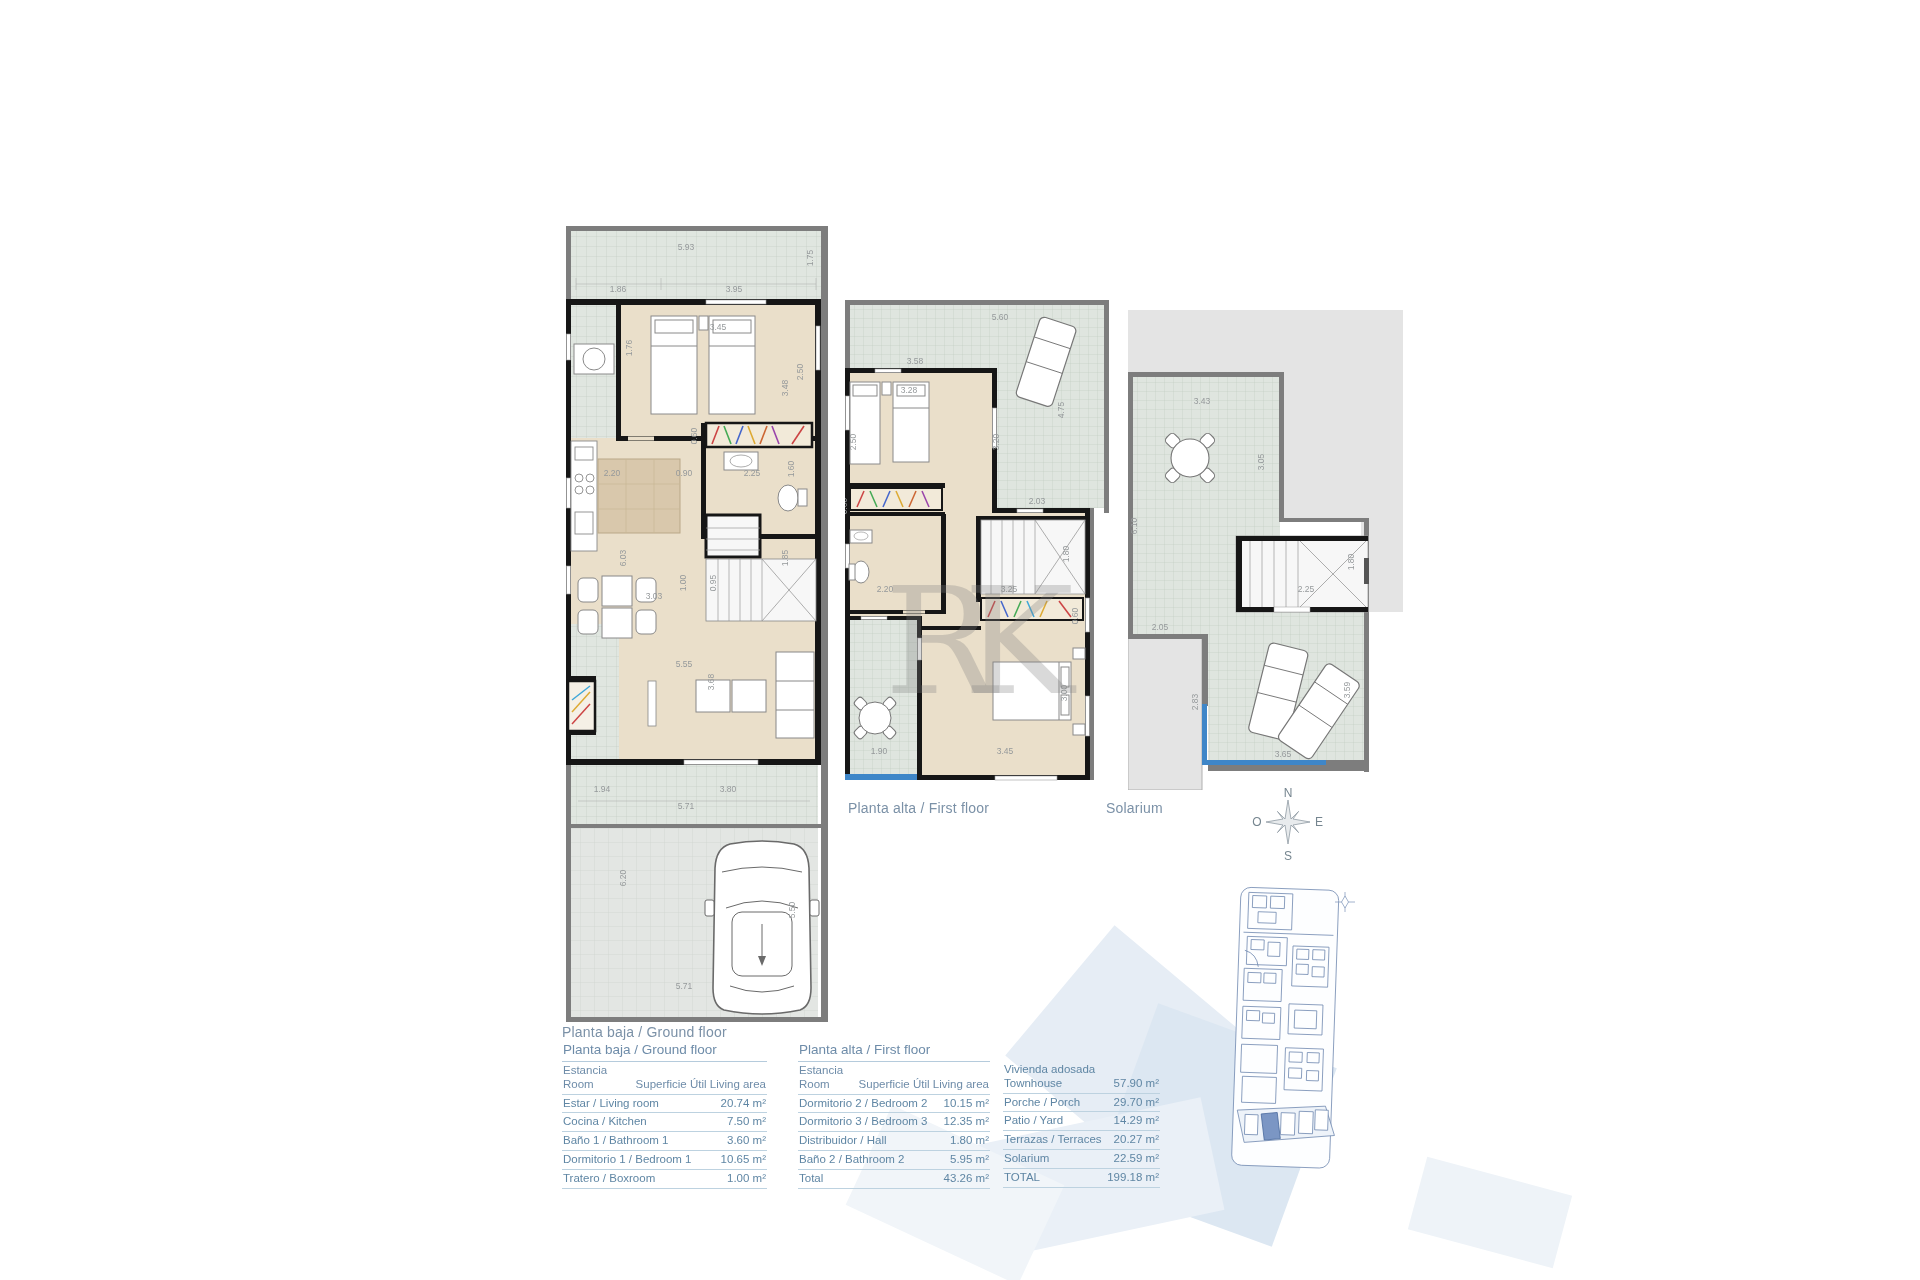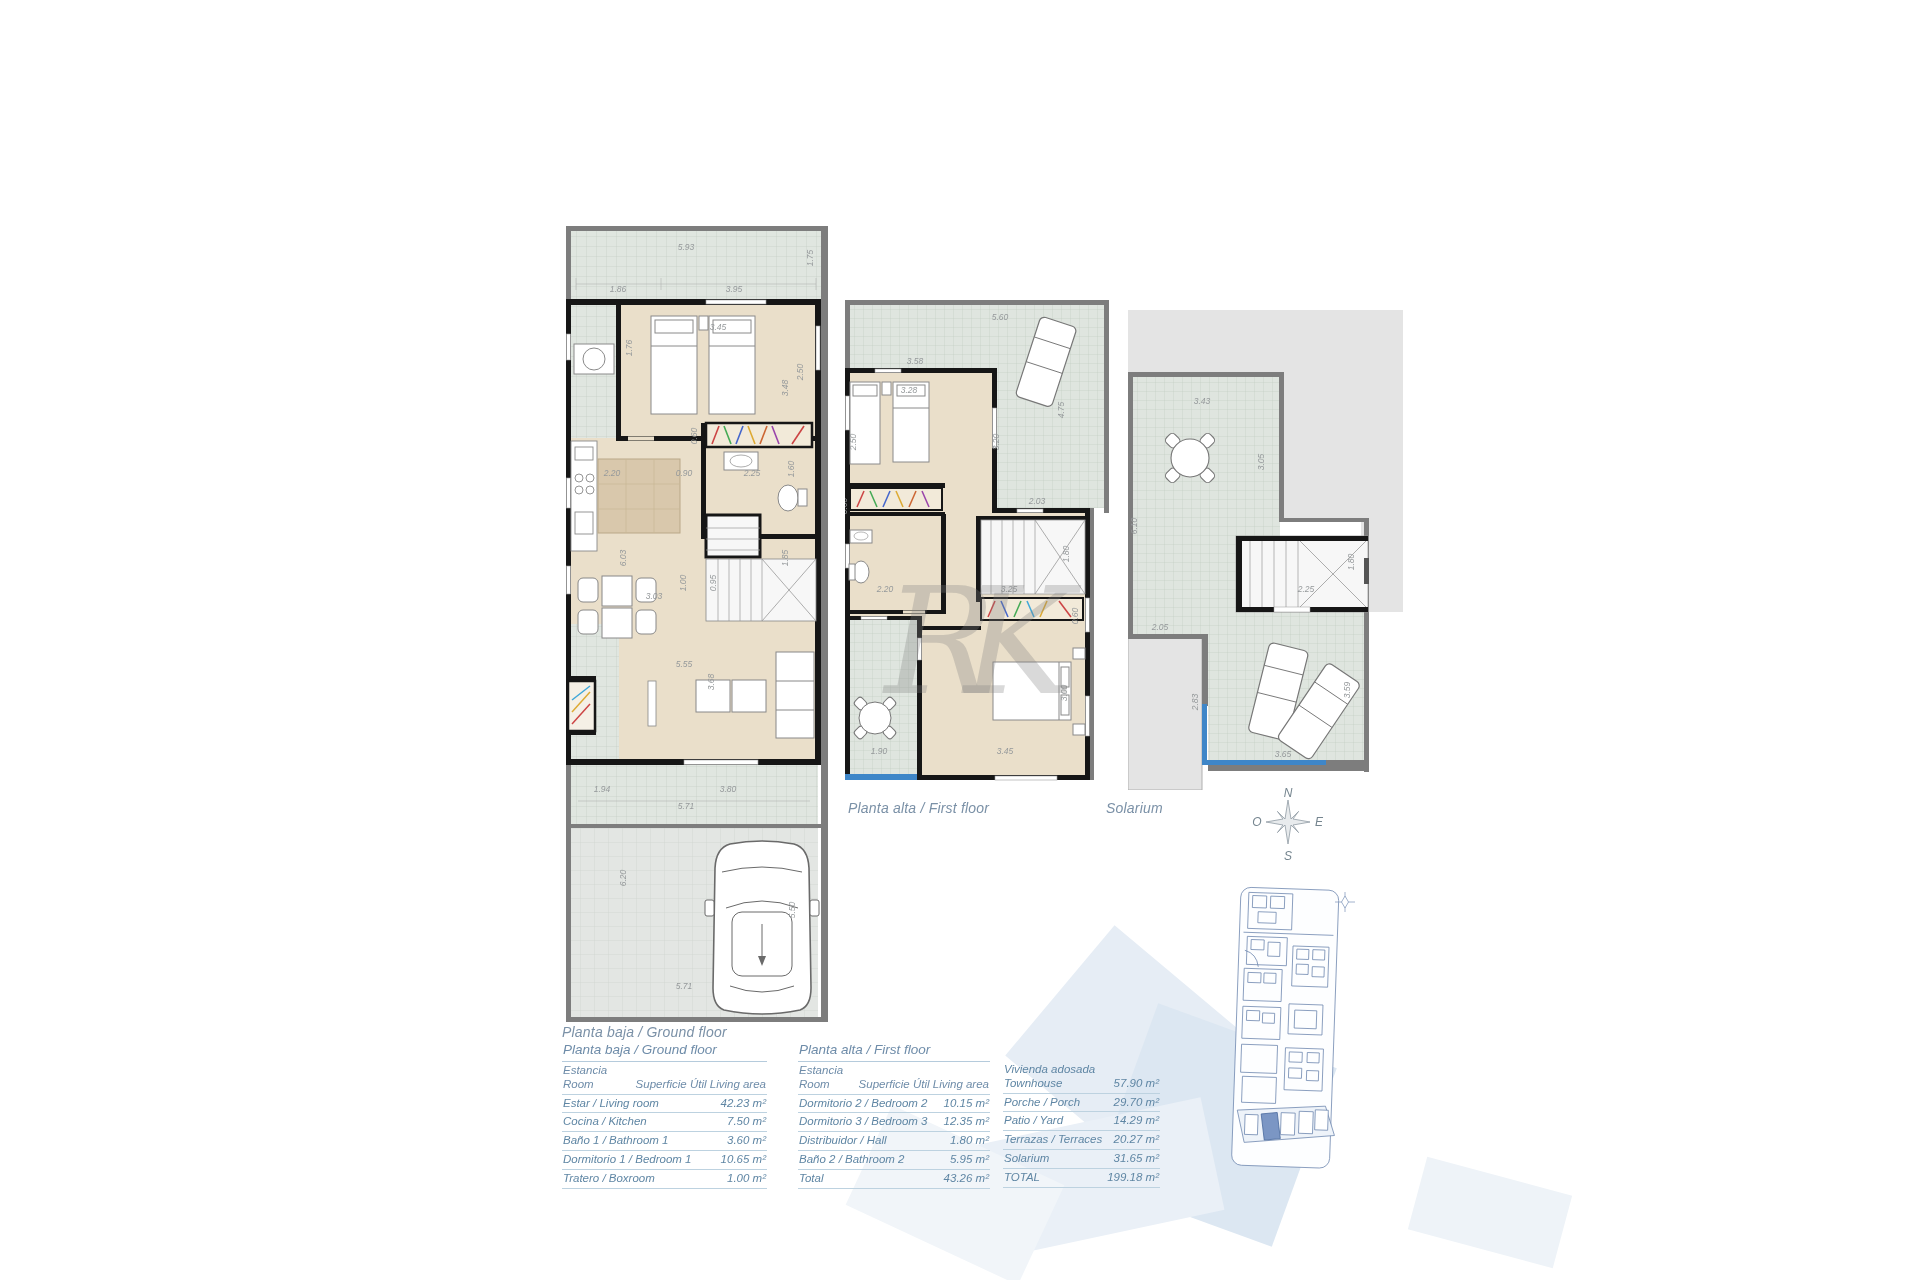--- a/index.html
+++ b/index.html
@@ -1,17 +1,17 @@
 <!DOCTYPE html>
 <html><head>
 <meta charset="utf-8">
 <style>
   html,body{margin:0;padding:0;background:#fff;}
   .page{position:relative;width:1920px;height:1280px;background:#ffffff;overflow:hidden;
-        font-family:"Liberation Sans",sans-serif;font-style:italic;}
+        font-family:"Liberation Sans",sans-serif;}
   .plan{position:absolute;z-index:1;}
   .caption{position:absolute;z-index:2;font-size:14px;font-weight:500;color:#7b91a7;letter-spacing:.2px;}
   .dim{font-size:8.5px;fill:#95999b;text-anchor:middle;font-family:"Liberation Sans",sans-serif;}
   .compass-letter{font-size:12px;fill:#75858f;text-anchor:middle;font-family:"Liberation Sans",sans-serif;}
   
   .table{position:absolute;z-index:3;}
   .t-title{font-size:13.5px;font-weight:500;color:#6e8ca9;padding:0 1px 3px 1px;height:16px;
            border-bottom:1px solid #b5cbdc;white-space:nowrap;}
   .t-title-empty{border-bottom:none;}
   .t-row{display:flex;justify-content:space-between;align-items:flex-end;gap:0;
@@ -491,21 +491,21 @@
   <div class="table" style="left:562px;top:1042px;width:205px">
       <div class="t-title">Planta baja / Ground floor</div>
       <div class="t-row t-head">
         <span class="pre">Estancia
 Room</span>
         <span class="pre t-val">Superficie Útil
 Living area</span>
       </div>
       <div class="t-row">
         <span class="pre">Estar / Living room</span>
-        <span class="t-val">42.23 m²</span>
+        <span class="t-val">20.74 m²</span>
       </div>
       <div class="t-row">
         <span class="pre">Cocina / Kitchen</span>
         <span class="t-val">7.50 m²</span>
       </div>
       <div class="t-row">
         <span class="pre">Baño 1 / Bathroom 1</span>
         <span class="t-val">3.60 m²</span>
       </div>
       <div class="t-row">
@@ -560,21 +560,21 @@
       <div class="t-row">
         <span class="pre">Patio / Yard</span>
         <span class="t-val">14.29 m²</span>
       </div>
       <div class="t-row">
         <span class="pre">Terrazas / Terraces</span>
         <span class="t-val">20.27 m²</span>
       </div>
       <div class="t-row">
         <span class="pre">Solarium</span>
-        <span class="t-val">31.65 m²</span>
+        <span class="t-val">22.59 m²</span>
       </div>
       <div class="t-row">
         <span class="pre">TOTAL</span>
         <span class="t-val">199.18 m²</span>
       </div>
     </div>
 
 
 </div>
 

